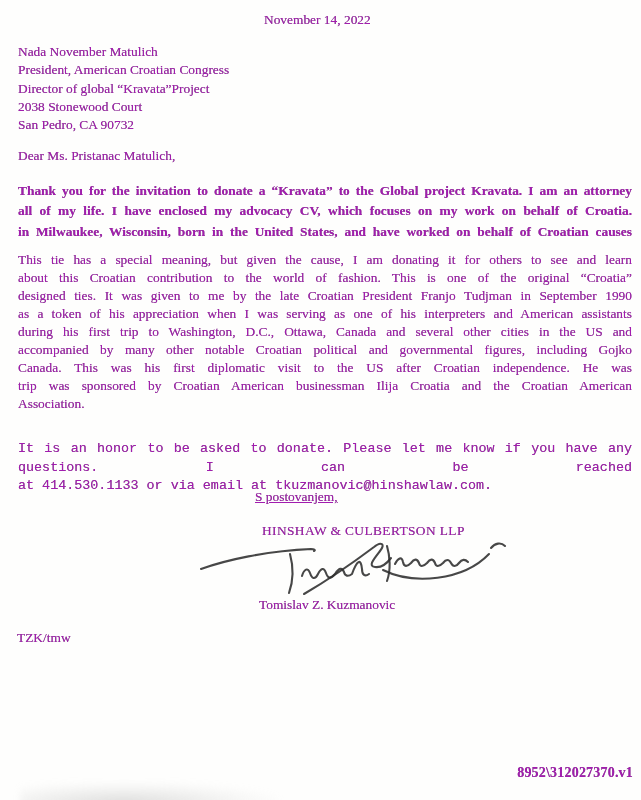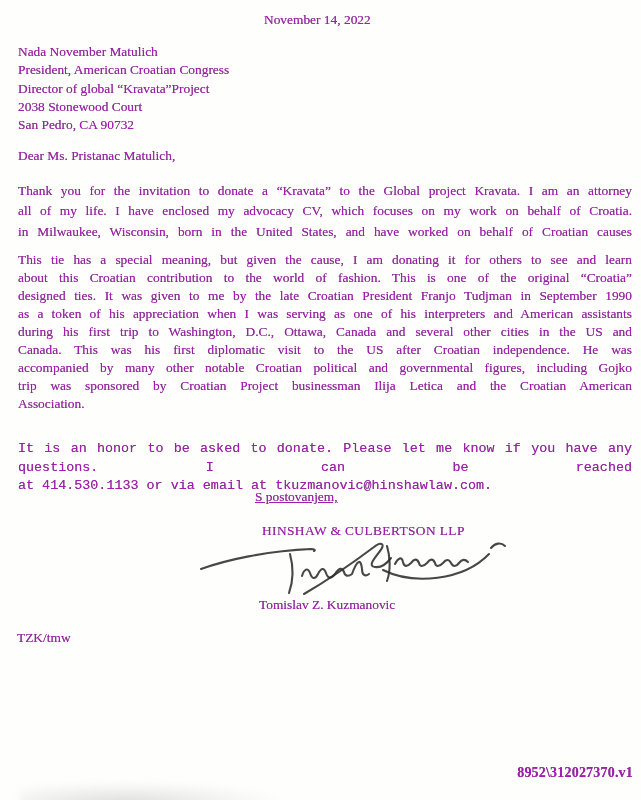--- a/index.html
+++ b/index.html
@@ -30,21 +30,21 @@
   }
   .salutation {
     top: 148px; left: 18px;
     white-space: nowrap;
   }
   .para {
     left: 18px;
     width: 614px;
   }
   .para-1 { top: 181px; }
-  .para-1 .bline { line-height: 20.3px; }
+  .para-1 .bline { line-height: 20.3px; font-weight: bold; }
   .para-2 { top: 251px; }
   .para-2 .bline { line-height: 18px; }
   .para-3 { top: 440px; font-family: Liberation Mono, monospace; }
   .para-3 .bline { line-height: 18.5px; }
   .bline {
     text-align: justify;
     text-align-last: justify;
   }
   .bline.last {
     text-align: left;
@@ -100,23 +100,23 @@
     <div class="bline">all of my life. I have enclosed my advocacy CV, which focuses on my work on behalf of Croatia.</div>
     <div class="bline">in Milwaukee, Wisconsin, born in the United States, and have worked on behalf of Croatian causes</div>
   </div>
 
   <div class="abs para para-2">
     <div class="bline">This tie has a special meaning, but given the cause, I am donating it for others to see and learn</div>
     <div class="bline">about this Croatian contribution to the world of fashion. This is one of the original “Croatia”</div>
     <div class="bline">designed ties. It was given to me by the late Croatian President Franjo Tudjman in September 1990</div>
     <div class="bline">as a token of his appreciation when I was serving as one of his interpreters and American assistants</div>
     <div class="bline">during his first trip to Washington, D.C., Ottawa, Canada and several other cities in the US and</div>
+    <div class="bline">accompanied by many other notable Croatian political and governmental figures, including Gojko</div>
     <div class="bline">Canada. This was his first diplomatic visit to the US after Croatian independence. He was</div>
-    <div class="bline">accompanied by many other notable Croatian political and governmental figures, including Gojko</div>
-    <div class="bline">trip was sponsored by Croatian Project businessman Ilija Letica and the Croatian American</div>
+    <div class="bline">trip was sponsored by Croatian American businessman Ilija Croatia and the Croatian American</div>
     <div class="bline last">Association.</div>
   </div>
 
   <div class="abs para para-3">
     <div class="bline">It is an honor to be asked to donate. Please let me know if you have any questions. I can be reached</div>
     <div class="bline last">at 414.530.1133 or via email at tkuzmanovic@hinshawlaw.com.</div>
   </div>
 
   <div class="abs closing">S postovanjem,</div>
 

